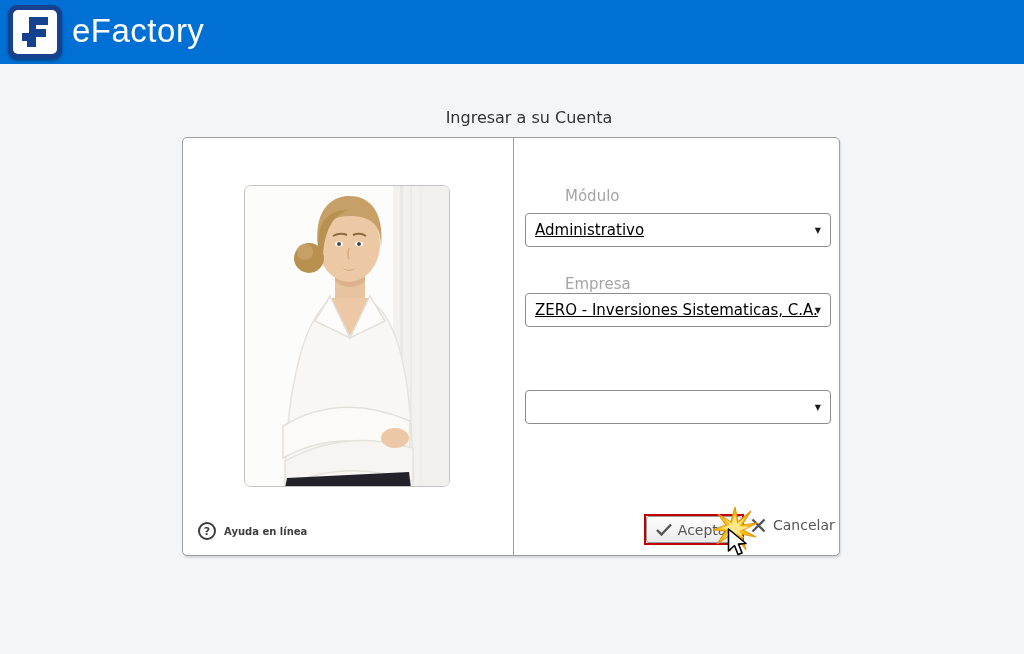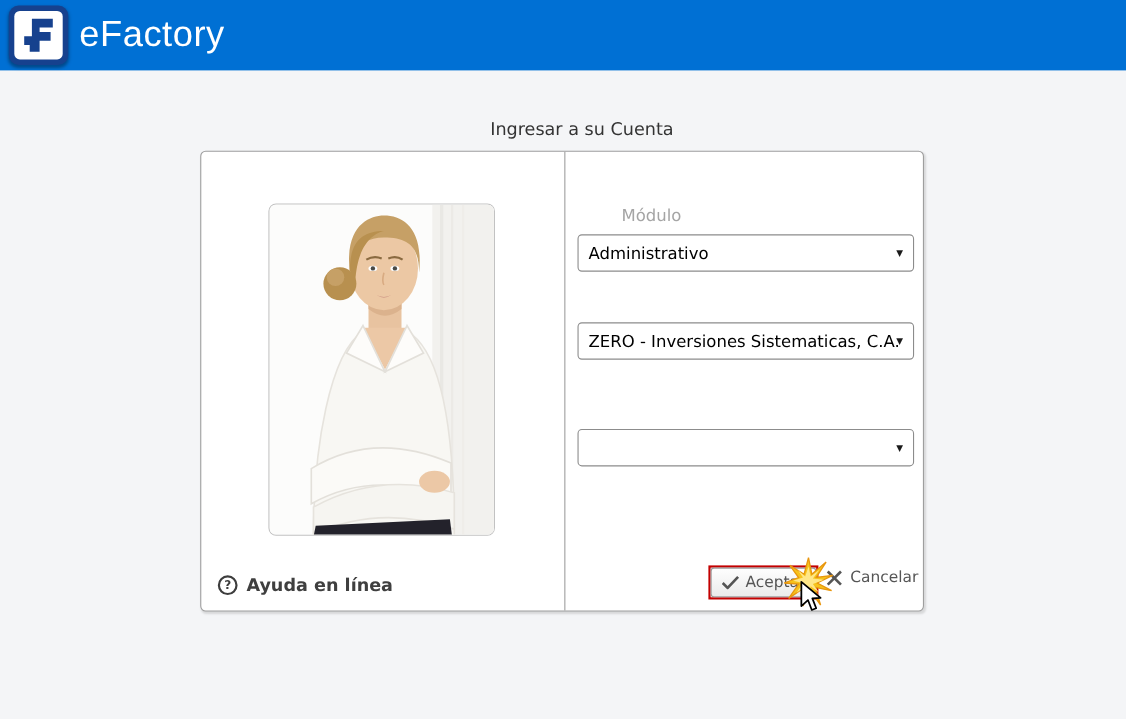--- a/index.html
+++ b/index.html
@@ -52,30 +52,30 @@
   
   .help-link {
     position:absolute; left:15px; top:384px; display:flex; align-items:center;
     gap:8px; cursor:pointer;
   }
   .help-icon {
     width:18px; height:18px; border:2px solid #3d3d3d; border-radius:50%;
     display:flex; align-items:center; justify-content:center;
     font-size:11px; font-weight:bold; color:#3d3d3d;
   }
-  .help-label { font-size:16px; font-weight:bold; color:#3f3f3f; }
+  .help-label { font-size:10px; font-weight:bold; color:#3f3f3f; }
 
   
   .field-label {
     position:absolute; left:343px; width:305px; font-size:15px; color:#a5a5a5;margin-left:39px;
   }
   .select-box {
     position:absolute; left:342px; width:306px; height:34px;
     border:1px solid #8c8c8c; border-radius:4px; background:#ffffff;
-    display:flex; align-items:center; padding:0 22px 0 9px; cursor:pointer;
+    display:flex; align-items:center; padding:0 22px 0 9px; cursor:pointer;text-decoration:underline;
   }
   .select-value { font-size:15px; color:#000000; white-space:nowrap; }
   .select-arrow {
     position:absolute; right:9px; top:12px; font-size:8px; color:#1a1a1a;
   }
   .lbl1 { top:49px; } .sel1 { top:75px; }
   .lbl2 { top:137px; } .sel2 { top:155px;text-align:center; }
   .lbl3 { top:226px; } .sel3 { top:252px; }
 
   
@@ -165,20 +165,21 @@
     <div class="help-icon">?</div>
     <div class="help-label">Ayuda en línea</div>
   </div>
 
   <div class="field-label lbl1">Módulo</div>
   <div class="select-box sel1">
     <span class="select-value">Administrativo</span>
     <span class="select-arrow">▼</span>
   </div>
 
+  <div class="field-label lbl2">Empresa</div>
   <div class="select-box sel2">
     <span class="select-value">ZERO - Inversiones Sistematicas, C.A.</span>
     <span class="select-arrow">▼</span>
   </div>
 
   <div class="select-box sel3">
     <span class="select-arrow">▼</span>
   </div>
 
   <div class="accept-highlight">

